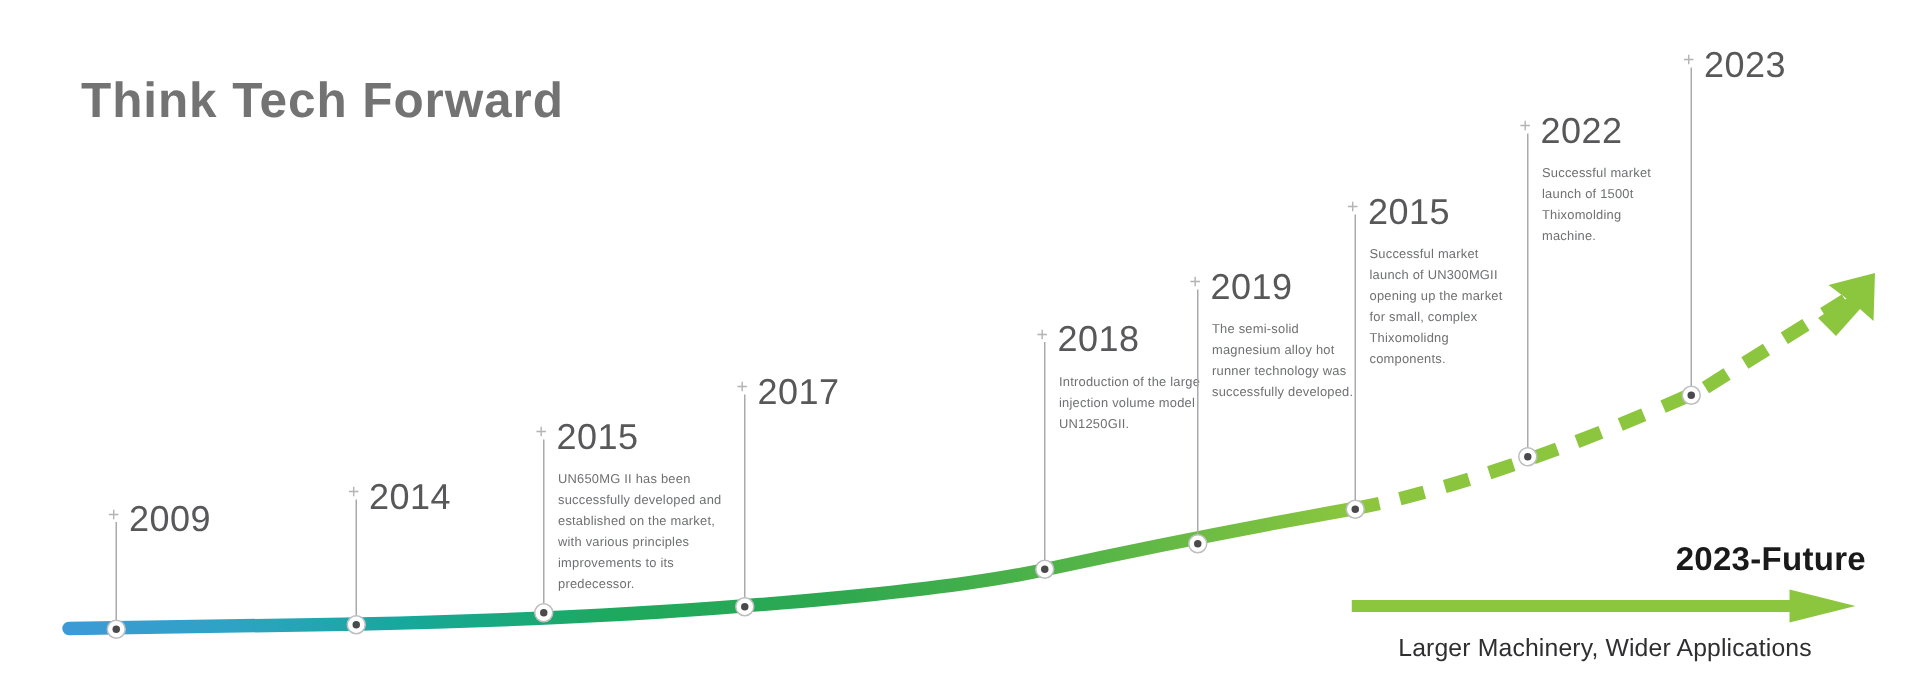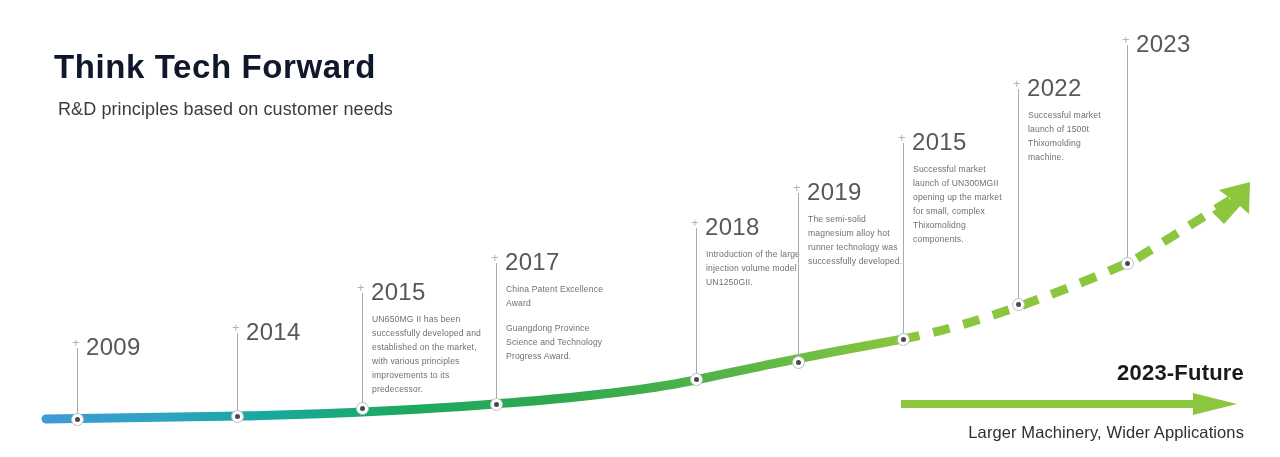--- a/index.html
+++ b/index.html
@@ -22,21 +22,21 @@
   
   #header {
     position: absolute;
     left: 54px;
     top: 50px;
     width: 560px;
   }
   #title {
     font-size: 33px;
     font-weight: bold;
-    color: #0f172a;
+    color: #737373;
     letter-spacing: 0.6px;
     line-height: 1.05;
     margin: 0;
     white-space: nowrap;
   }
   #subtitle {
     font-size: 18px;
     color: #3b3b3b;
     letter-spacing: 0.1px;
     margin: 14px 0 0 4px;
@@ -144,31 +144,29 @@
     margin: 7px auto 0;
   }
   #future-caption {
     font-size: 16.5px;
     color: #2f2f31;
     letter-spacing: 0.1px;
     line-height: 1;
     margin: 7px 0 0 0;
     white-space: nowrap;
     font-weight: 400;
-    text-align: right;
   }
 </style>
 </head>
 <body>
 
 <div id="stage">
 
   <div id="header">
     <h1 id="title">Think Tech Forward</h1>
-    <p id="subtitle">R&amp;D principles based on customer needs</p>
   </div>
 
   <svg id="curve-layer" viewBox="0 0 1280 457" width="1280" height="457" aria-hidden="true">
     <defs>
       <linearGradient id="lineGrad" x1="0" y1="0" x2="1" y2="0">
         <stop offset="0.00" stop-color="#3d9ad6"></stop>
         <stop offset="0.13" stop-color="#2ea3c4"></stop>
         <stop offset="0.26" stop-color="#16a89c"></stop>
         <stop offset="0.42" stop-color="#1da95f"></stop>
         <stop offset="0.60" stop-color="#2fa84f"></stop>
@@ -206,24 +204,20 @@
     <div class="ms-body">
       <p class="ms-para">UN650MG II  has been successfully developed and established on the market, with various principles improvements to its predecessor.</p>
     </div>
   </div>
   <div class="leader" style="left:362px; top:293px; height:115px;"></div>
   <div class="marker" style="left:362px; top:408px;"></div>
 
   <div class="milestone" style="left:491px; top:250px; width:130px;">
     <div class="ms-plus">+</div>
     <div class="ms-year">2017</div>
-    <div class="ms-body">
-      <p class="ms-para">China Patent Excellence Award</p>
-      <p class="ms-para">Guangdong Province Science and Technology Progress Award.</p>
-    </div>
   </div>
   <div class="leader" style="left:496px; top:263px; height:141px;"></div>
   <div class="marker" style="left:496px; top:404px;"></div>
 
   <div class="milestone" style="left:691px; top:215px; width:118px;">
     <div class="ms-plus">+</div>
     <div class="ms-year">2018</div>
     <div class="ms-body">
       <p class="ms-para">Introduction of the large injection volume model UN1250GII.</p>
     </div>

